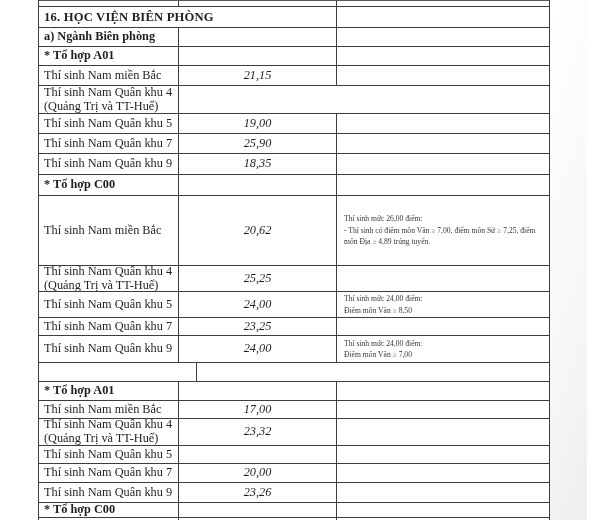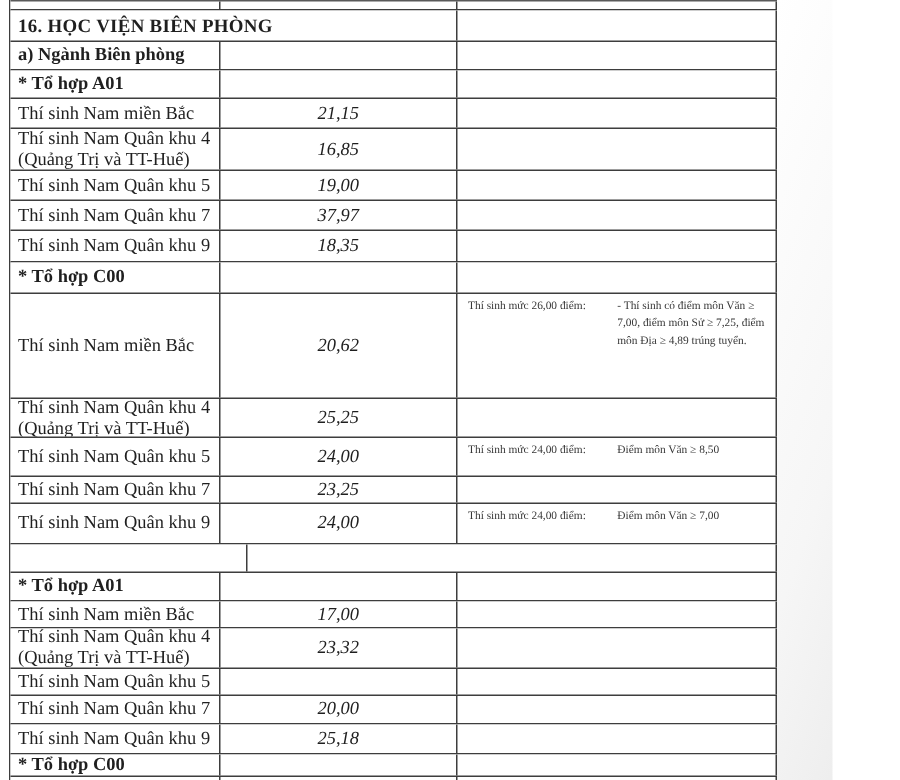--- a/index.html
+++ b/index.html
@@ -2,21 +2,21 @@
 <html><head>
 <meta charset="utf-8">
 <style>
   html,body{margin:0;padding:0;}
   body{
     width:600px;height:520px;overflow:hidden;position:relative;
     background:#ffffff;
     font-family:"Liberation Serif","DejaVu Serif",serif;
     color:#1f1f1f;
   }
-  .page{position:absolute;inset:0;width:555px;height:520px;overflow:hidden;}
+  .page{position:absolute;inset:0;width:555px;height:520px;overflow:hidden;margin-left:32px;}
   .right-margin{
     position:absolute;top:0;left:518px;width:82px;height:520px;
     background:linear-gradient(110deg,#ffffff 0%,#f6f6f6 55%,#e9e9e9 100%);
   }
   .table{
     position:absolute;top:0;left:6px;width:511px;
     border-left:1.6px solid #3d3d3d;
     background:#fff;
   }
   .row{display:flex;box-sizing:border-box;border-bottom:1.6px solid #3d3d3d;background:#fff;}
@@ -26,21 +26,21 @@
     display:flex;align-items:center;overflow:hidden;
     font-size:12.3px;line-height:1.12;
   }
   .c1{width:140px;padding:1px 4px 1px 5px;}
   .c2{width:158px;justify-content:center;font-style:italic;}
   .c12{width:298px;padding:1px 4px 1px 5px;}
   .c3{flex:1;}
   .title .c12{font-weight:bold;font-size:12.6px;letter-spacing:.2px;}
   .section .c1{font-weight:bold;}
   .note{
-    align-items:flex-start;justify-content:center;
+    flex-direction:column;align-items:flex-start;justify-content:center;
     padding:2px 6px 2px 7px;
     font-size:7.6px;line-height:1.5;color:#383838;
   }
   .note div{width:100%;}
 </style>
 </head>
 <body>
 
 <div class="page">
   <div class="right-margin"></div>
@@ -74,40 +74,37 @@
         </div>
         <div class="cell c2">
           <span>21,15</span>
         </div>
         <div class="cell c3 note"></div>
       </div>
       <div class="row data" style="height: 28px;">
         <div class="cell c1">
           <span>Thí sinh Nam Quân khu 4 (Quảng Trị và TT-Huế)</span>
         </div>
-        <div class="cell c2">
-          <span>16,85</span>
-        </div>
         <div class="cell c3 note"></div>
       </div>
       <div class="row data" style="height: 20px;">
         <div class="cell c1">
           <span>Thí sinh Nam Quân khu 5</span>
         </div>
         <div class="cell c2">
           <span>19,00</span>
         </div>
         <div class="cell c3 note"></div>
       </div>
       <div class="row data" style="height: 20px;">
         <div class="cell c1">
           <span>Thí sinh Nam Quân khu 7</span>
         </div>
         <div class="cell c2">
-          <span>37,97</span>
+          <span>25,90</span>
         </div>
         <div class="cell c3 note"></div>
       </div>
       <div class="row data" style="height: 21px;">
         <div class="cell c1">
           <span>Thí sinh Nam Quân khu 9</span>
         </div>
         <div class="cell c2">
           <span>18,35</span>
         </div>
@@ -217,21 +214,21 @@
         <div class="cell c2">
           <span>20,00</span>
         </div>
         <div class="cell c3 note"></div>
       </div>
       <div class="row data" style="height: 20px;">
         <div class="cell c1">
           <span>Thí sinh Nam Quân khu 9</span>
         </div>
         <div class="cell c2">
-          <span>25,18</span>
+          <span>23,26</span>
         </div>
         <div class="cell c3 note"></div>
       </div>
       <div class="row section" style="height: 15px;">
         <div class="cell c1">
           <span>* Tổ hợp C00</span>
         </div>
         <div class="cell c2"></div>
         <div class="cell c3 note"></div>
       </div>

